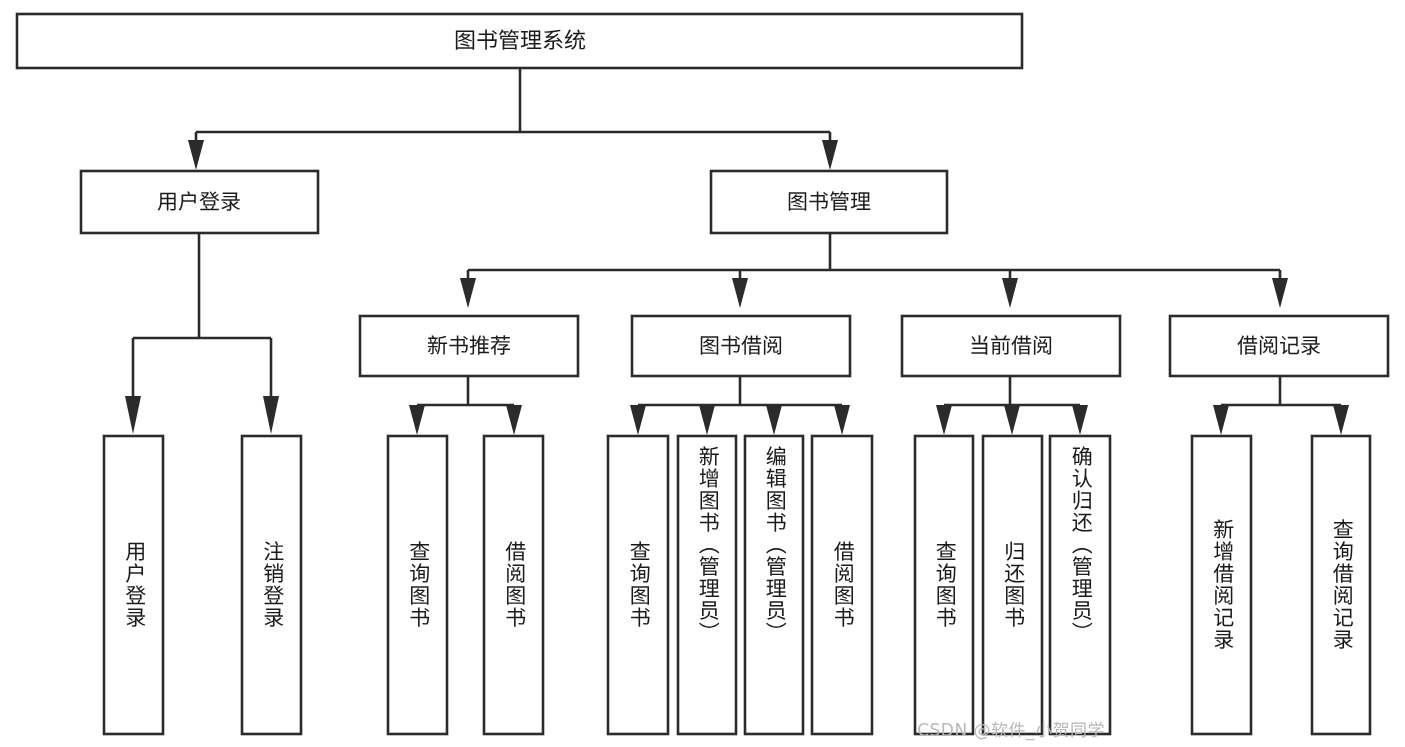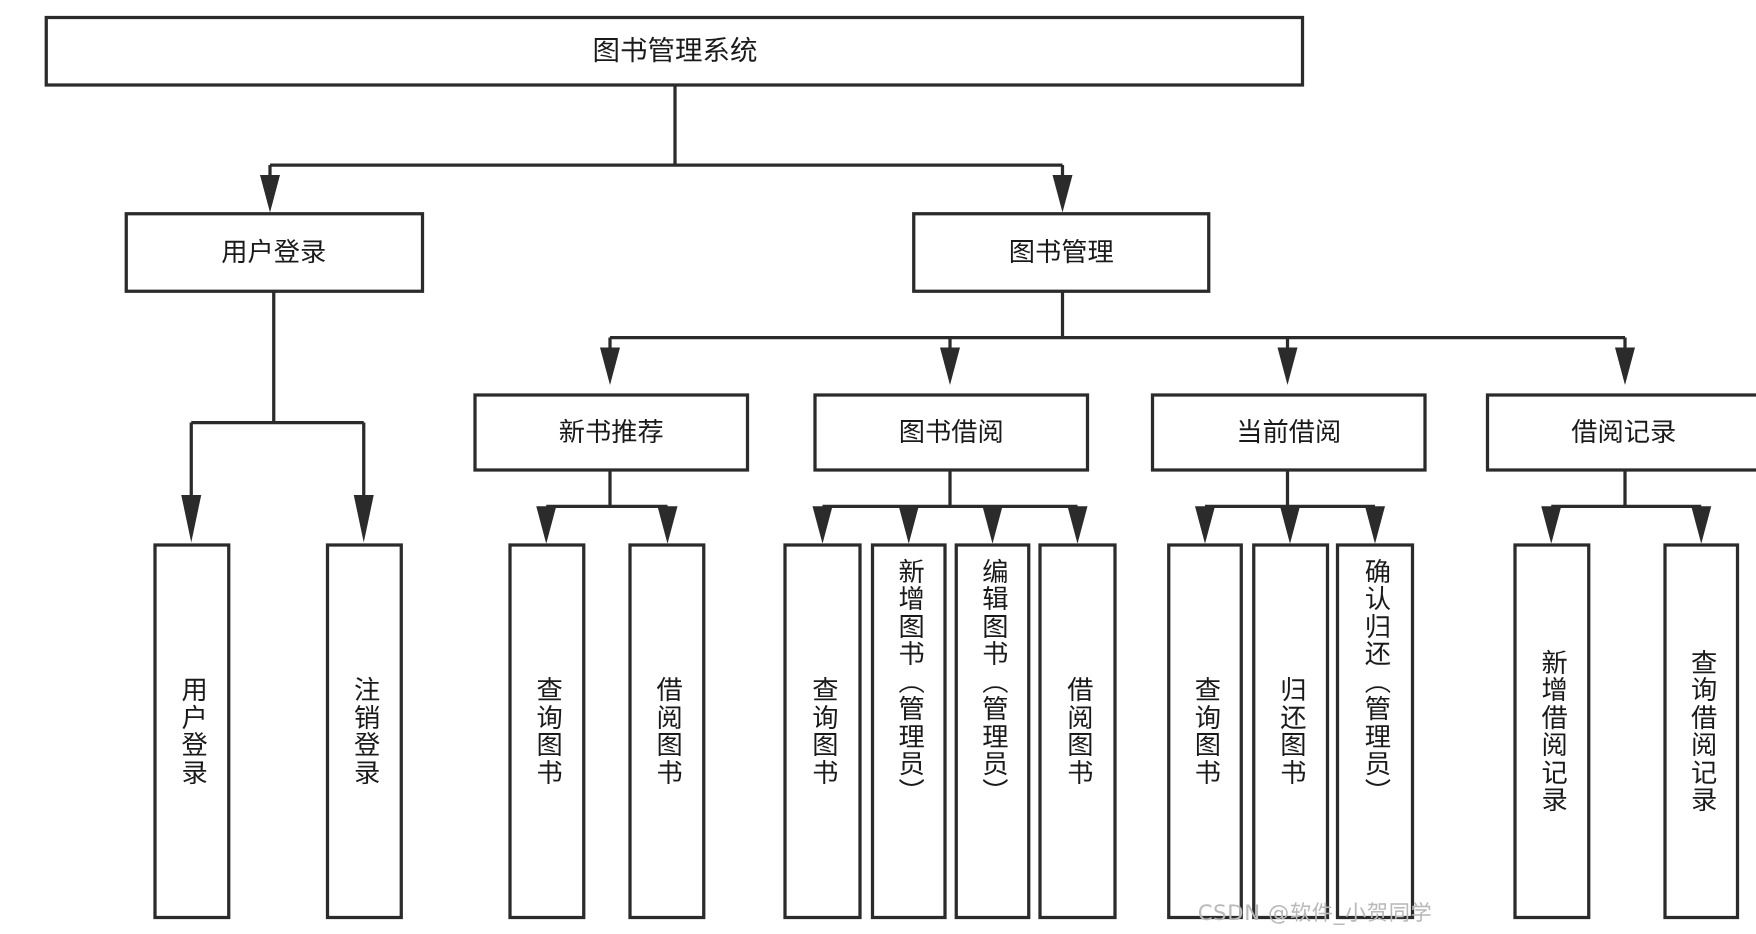--- a/index.html
+++ b/index.html
@@ -12,21 +12,20 @@
     width: 1405px;
     height: 747px;
     overflow: hidden;
     font-family: "DejaVu Sans", "Liberation Sans", sans-serif;
   }
   #diagram-root {
     position: relative;
     width: 1126px;
     height: 747px;
     background: #ffffff;
-    margin-left: 20px;
   }
   svg#flow-svg {
     position: absolute;
     top: 0;
     left: 0;
     width: 1405px;
     height: 747px;
     display: block;
   }
   .node-box {
@@ -77,21 +76,21 @@
     line-height: 1.26;
     color: #1a1a1a;
     writing-mode: vertical-rl;
     text-orientation: upright;
     letter-spacing: 1px;
     white-space: nowrap;
     text-align: center;
   }
   #watermark {
     position: absolute;
-    right: 0;
+    right: 21px;
     bottom: 6px;
     font-family: "DejaVu Sans", "Liberation Sans", sans-serif;
     font-size: 17px;
     color: #b9b9b9;
     letter-spacing: 0.5px;
     user-select: none;
     white-space: nowrap;
   }
 </style>
 </head>

